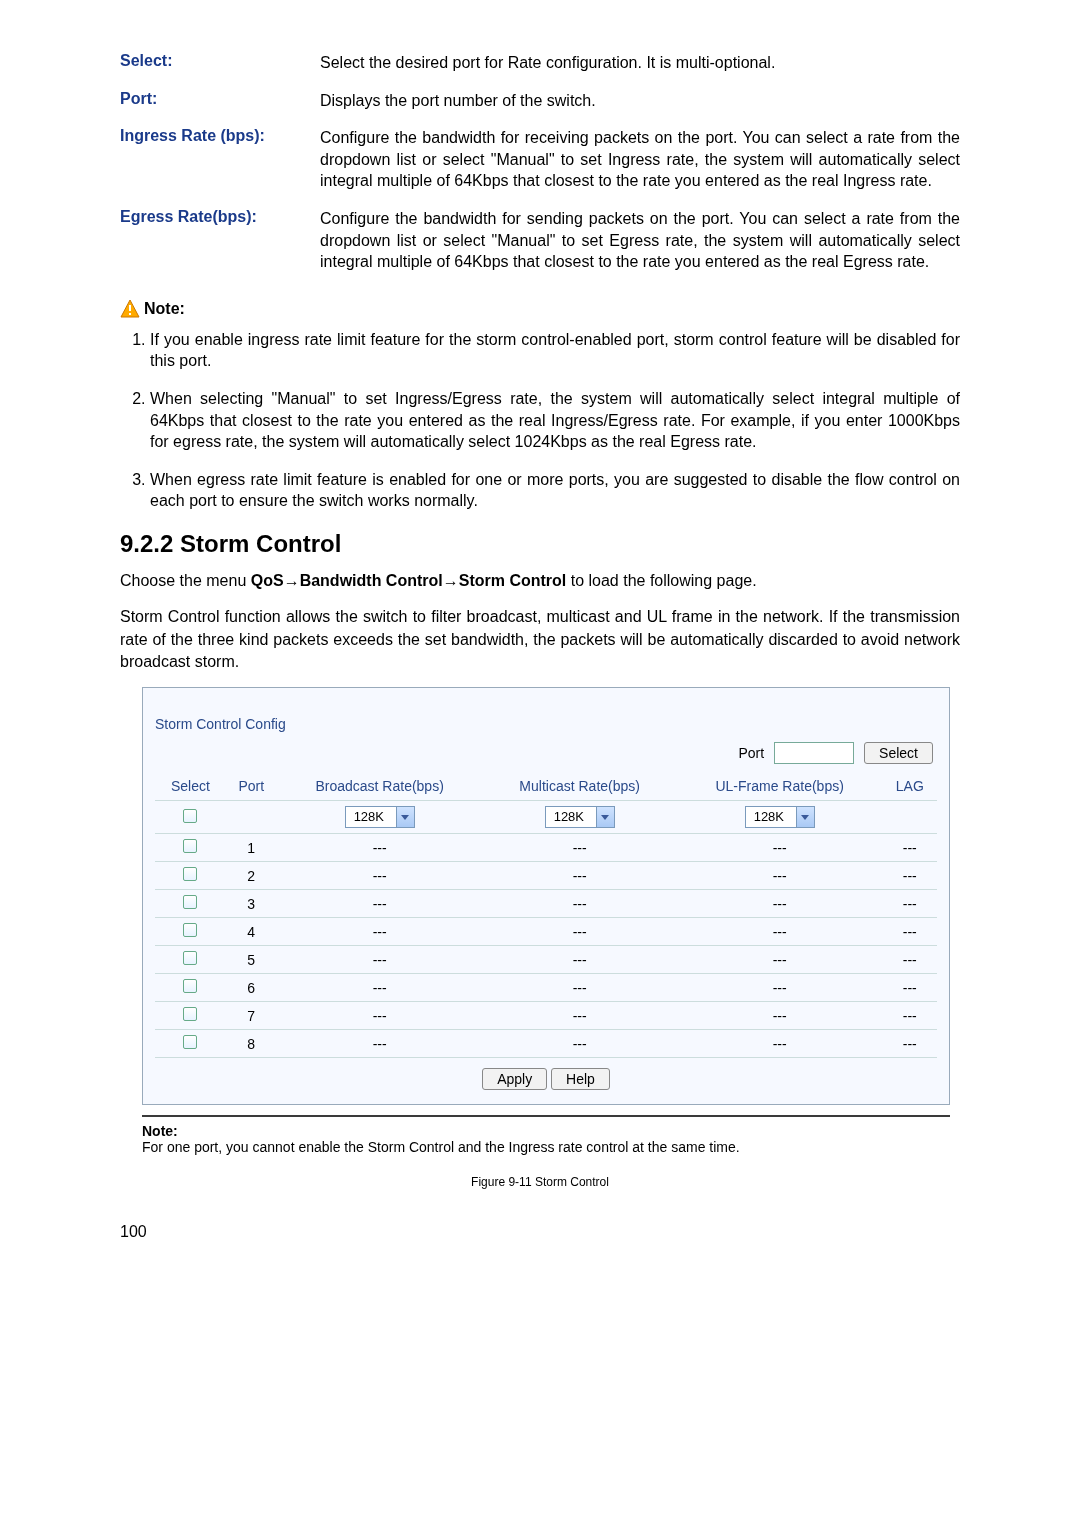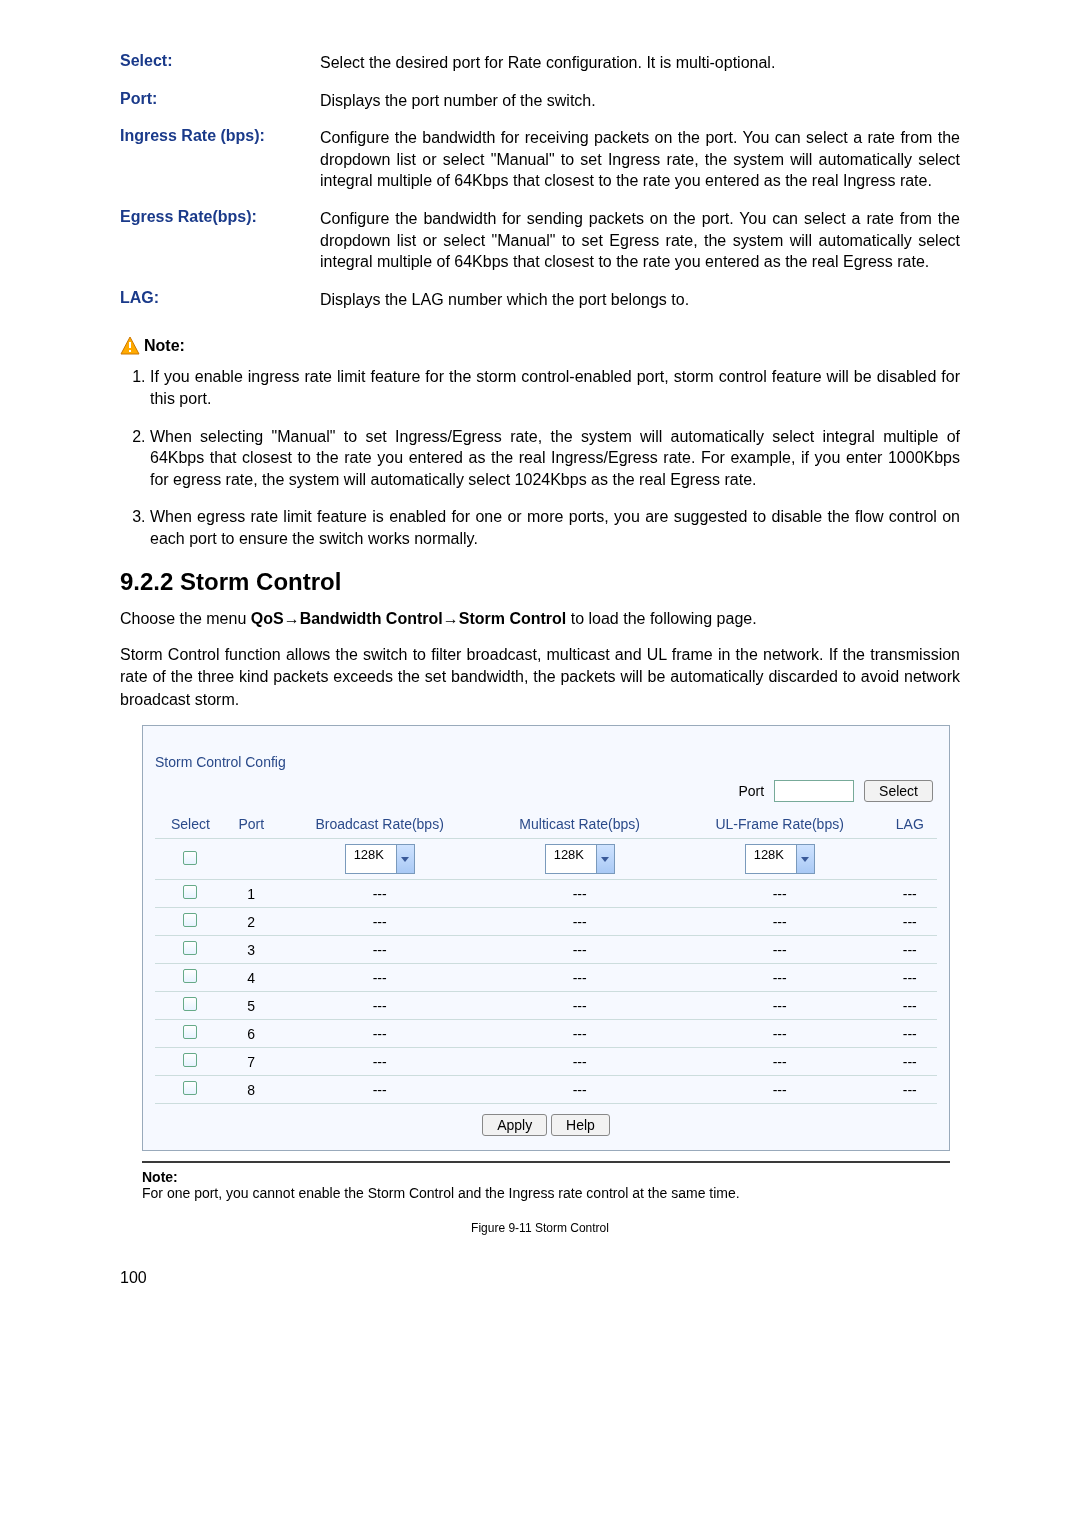--- a/index.html
+++ b/index.html
@@ -89,21 +89,21 @@
   table.grid {
     width: 100%;
     border-collapse: collapse;
     font-size: 14px;
   }
   table.grid th { font-weight: normal; color: #2a4a8a; padding: 6px 4px; border-bottom: 1px solid #cdd; text-align: center;}
   table.grid td { padding: 5px 4px; border-bottom: 1px solid #cdd; text-align: center; }
   .dropdown {
     display: inline-flex;
     border: 1px solid #7a9abc;
-    height: 30px;
+    height: 22px;
     background: #fff;
   }
   .dropdown .val { padding: 2px 8px; min-width: 50px; text-align: left; font-size: 13px;}
   .dropdown .arr {
     width: 18px;
     background: linear-gradient(#cfe3ff,#a9c9f5);
     border-left: 1px solid #7a9abc;
     display: flex; align-items: center; justify-content: center;
   }
   .dropdown .arr svg { width: 10px; height: 10px; }
@@ -140,24 +140,20 @@
           <td class="def-term">Port:</td>
           <td class="def-desc">Displays the port number of the switch.</td>
         </tr>
         <tr>
           <td class="def-term">Ingress Rate (bps):</td>
           <td class="def-desc">Configure the bandwidth for receiving packets on the port. You can select a rate from the dropdown list or select "Manual" to set Ingress rate, the system will automatically select integral multiple of 64Kbps that closest to the rate you entered as the real Ingress rate.</td>
         </tr>
         <tr>
           <td class="def-term">Egress Rate(bps):</td>
           <td class="def-desc">Configure the bandwidth for sending packets on the port. You can select a rate from the dropdown list or select "Manual" to set Egress rate, the system will automatically select integral multiple of 64Kbps that closest to the rate you entered as the real Egress rate.</td>
-        </tr>
-        <tr>
-          <td class="def-term">LAG:</td>
-          <td class="def-desc">Displays the LAG number which the port belongs to.</td>
         </tr>
       </tbody>
   </table>
 
   <div class="note-header">
     <span class="note-icon-wrap">
       <svg viewBox="0 0 20 20">
         <polygon points="10,1 19,18 1,18" fill="#ffaa00" stroke="#cc7700" stroke-width="1"></polygon>
         <rect x="9" y="6" width="2" height="6" fill="#fff"></rect>
         <rect x="9" y="14" width="2" height="2" fill="#fff"></rect>

